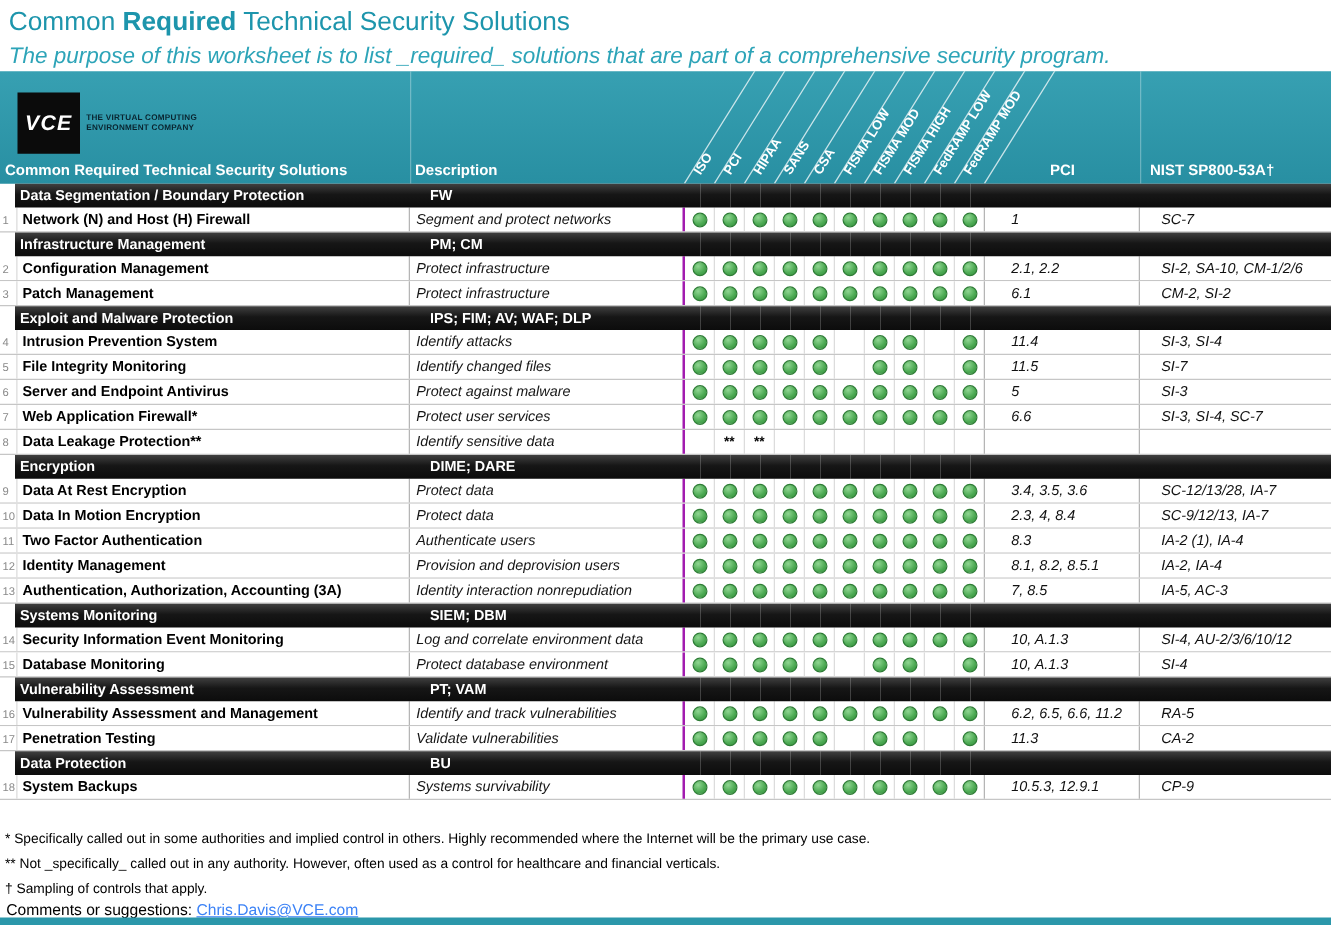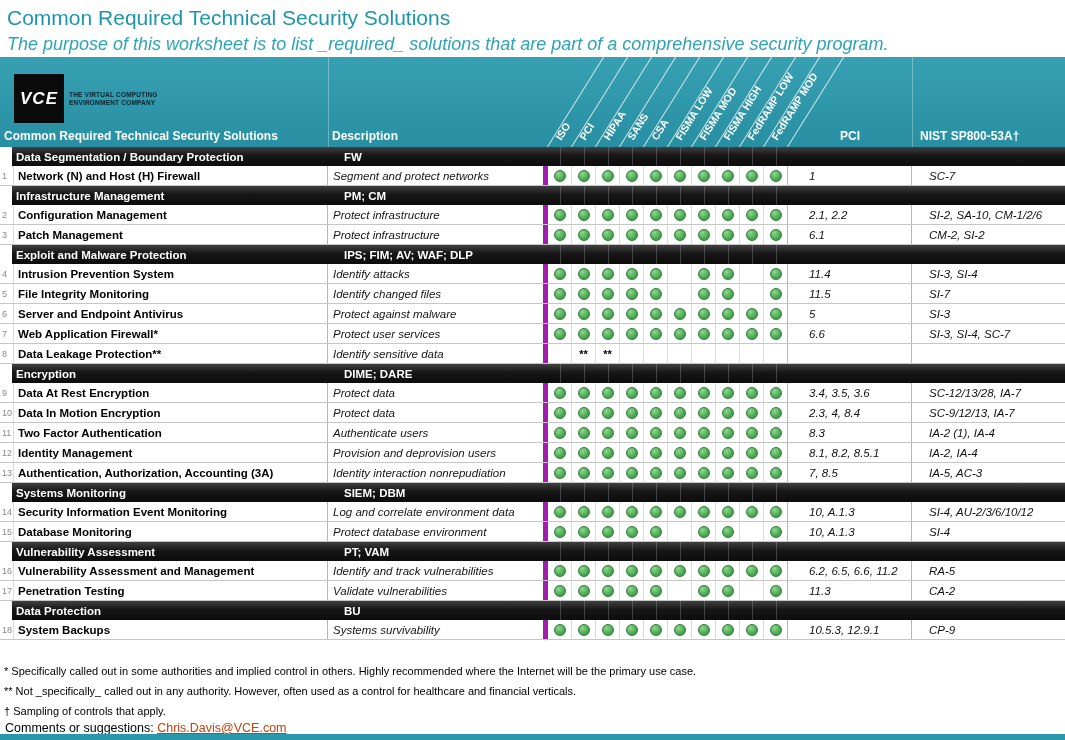--- a/index.html
+++ b/index.html
@@ -4,21 +4,21 @@
 <style>
   * { box-sizing: border-box; margin: 0; padding: 0; }
   html,body { width: 1065px; height: 740px; }
   body {
     position: relative;
     background: #ffffff;
     font-family: "Liberation Sans", sans-serif;
     overflow: hidden;
   }
   .title { position: absolute; left: 7px; top: 5px; font-size: 21px; line-height: 25px; color: #1d95ac; }
-  .title .em { font-weight: normal; margin-top: 46px; }
+  .title .em { font-weight: bold; margin-top: 46px; }
   .subtitle { position: absolute; left: 7px; top: 34px; font-size: 18px; font-style: italic; color: #2da4b8; }
 
   .table { position: absolute; left: 0; top: 57px; width: 1065px; }
   .thead { position: relative; width: 1065px; height: 90px; background: linear-gradient(180deg, #37a0b2, #288fa2); overflow: hidden; }
   .hsep { position: absolute; top: 0; bottom: 0; width: 1px; background: rgba(255,255,255,0.30); }
   .logo { position: absolute; left: 14px; top: 17px; display: flex; align-items: center; gap: 5px; }
   .logo-box { width: 50px; height: 49px; background: #0b0b0b; color: #fff; display: flex; align-items: center; justify-content: center; font-size: 17px; font-weight: bold; font-style: italic; letter-spacing: 1px; }
   .logo-tag { font-size: 6.5px; line-height: 8px; color: #09242f; font-weight: bold; letter-spacing: 0.2px; }
   .hdr-label { position: absolute; color: #fff; font-weight: bold; font-size: 12px; bottom: 4px; white-space: nowrap; }
   #hdr-solutions { left: 4px; }
@@ -31,34 +31,34 @@
   .section-row { position: relative; height: 19px; background: linear-gradient(180deg, #404040 0%, #161616 45%, #0c0c0c 100%); display: flex; align-items: center; color: #fff; font-weight: bold; font-size: 11.5px; margin-left: 12px; }
   .sec-name { width: 328px; padding-left: 4px; }
   .sec-code { padding-left: 4px; }
   .sec-grid { position: absolute; left: 548px; top: 0; width: 240px; height: 100%;
     background: repeating-linear-gradient(90deg, rgba(255,255,255,0.20) 0, rgba(255,255,255,0.20) 1px, transparent 1px, transparent 24px); }
 
   .data-row { display: flex; height: 20px; border-bottom: 1px solid #c6c6c6; font-size: 11.5px; background: #fff; }
   .c { display: flex; align-items: center; overflow: hidden; white-space: nowrap; }
   .c-num  { width: 14px; font-size: 9px; color: #8a8a8a; padding-left: 2px; border-right: 1px solid #dcdcdc; }
   .c-name { width: 314px; font-weight: bold; color: #000; padding-left: 4px; border-right: 1px solid #b5b5b5; }
-  .c-desc { width: 220px; font-style: italic; color: #151515; padding-left: 5px; border-right: 5px solid #a21caf; }
+  .c-desc { width: 220px; font-style: italic; color: #151515; padding-left: 5px; border-right: 2px solid #a21caf; }
   .c-dots { width: 240px; display: flex; }
   .dot-cell { width: 24px; display: flex; align-items: center; justify-content: center; border-right: 1px solid #dcdcdc; }
   .dot-cell.last { border-right: 1px solid #b5b5b5; }
   .dot { width: 12px; height: 12px; border-radius: 50%; border: 1px solid #2e7d36;
     background: radial-gradient(circle at 35% 30%, #90d692 0%, #4aa851 60%, #3a9041 100%); }
   .dstar { font-weight: bold; font-size: 11px; color: #000; }
   .c-pci  { width: 124px; font-style: italic; color: #111; padding-left: 21px; border-right: 1px solid #b5b5b5; }
   .c-nist { flex: 1; font-style: italic; color: #111; padding-left: 17px; }
 
   .notes { position: absolute; left: 4px; top: 661px; font-size: 11px; color: #000; }
   .note-line { line-height: 20px; white-space: nowrap; }
   .comments { position: absolute; left: 5px; top: 721px; font-size: 12.5px; color: #000; }
-  .comments a { color: #c2410c; }
+  .comments a { color: #3b82f6; }
   .bottom-bar { position: absolute; left: 0; bottom: 0; width: 1065px; height: 6px; background: #2b97aa; }
 </style>
 </head>
 <body>
 
 <div class="title"><span>Common </span><span class="em">Required</span><span> Technical Security Solutions</span></div>
 <div class="subtitle">The purpose of this worksheet is to list _required_ solutions that are part of a comprehensive security program.</div>
 
 <div class="table">
   <div class="thead">

